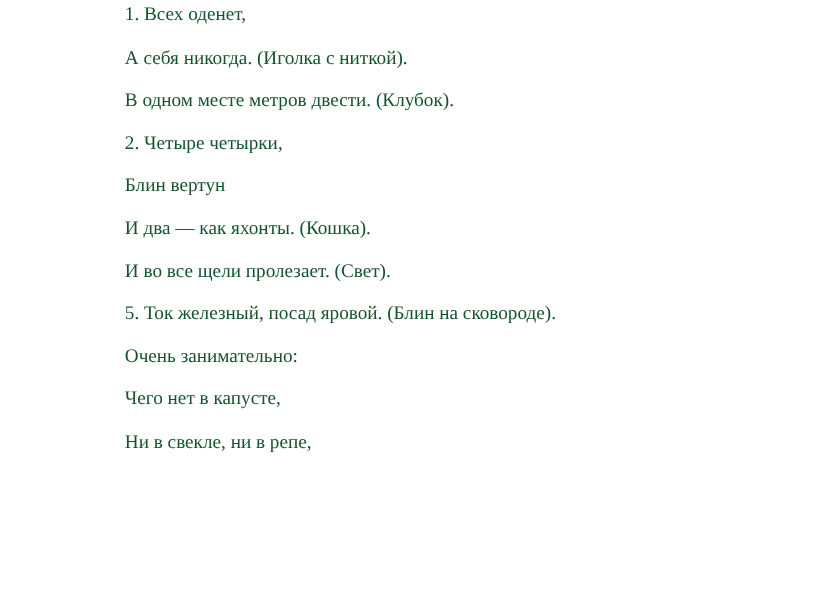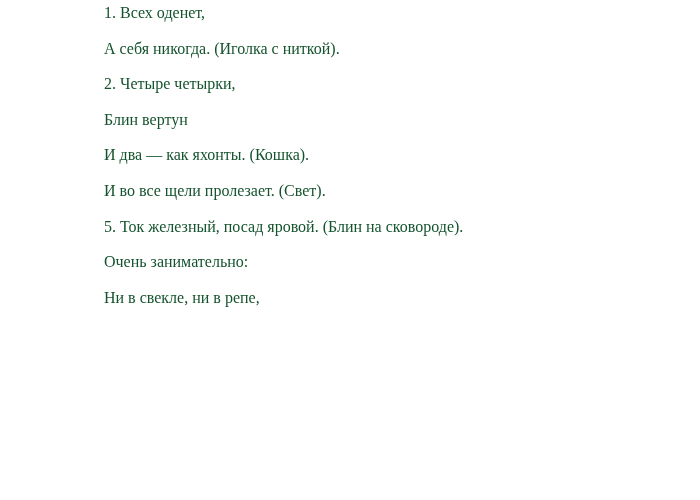--- a/index.html
+++ b/index.html
@@ -29,20 +29,22 @@
       padding-top: 2px;
       box-sizing: border-box;
     }
   </style>
 </head>
 <body>
 
 <div class="doc">
   <div class="line">1. Всех оденет,</div>
   <div class="line">А себя никогда. (Иголка с ниткой).</div>
+  <div class="line">В одном месте метров двести. (Клубок).</div>
   <div class="line">2. Четыре четырки,</div>
   <div class="line">Блин вертун</div>
   <div class="line">И два — как яхонты. (Кошка).</div>
   <div class="line">И во все щели пролезает. (Свет).</div>
   <div class="line">5. Ток железный, посад яровой. (Блин на сковороде).</div>
   <div class="line">Очень занимательно:</div>
+  <div class="line">Чего нет в капусте,</div>
   <div class="line">Ни в свекле, ни в репе,</div>
 </div>
 
 </body></html>

